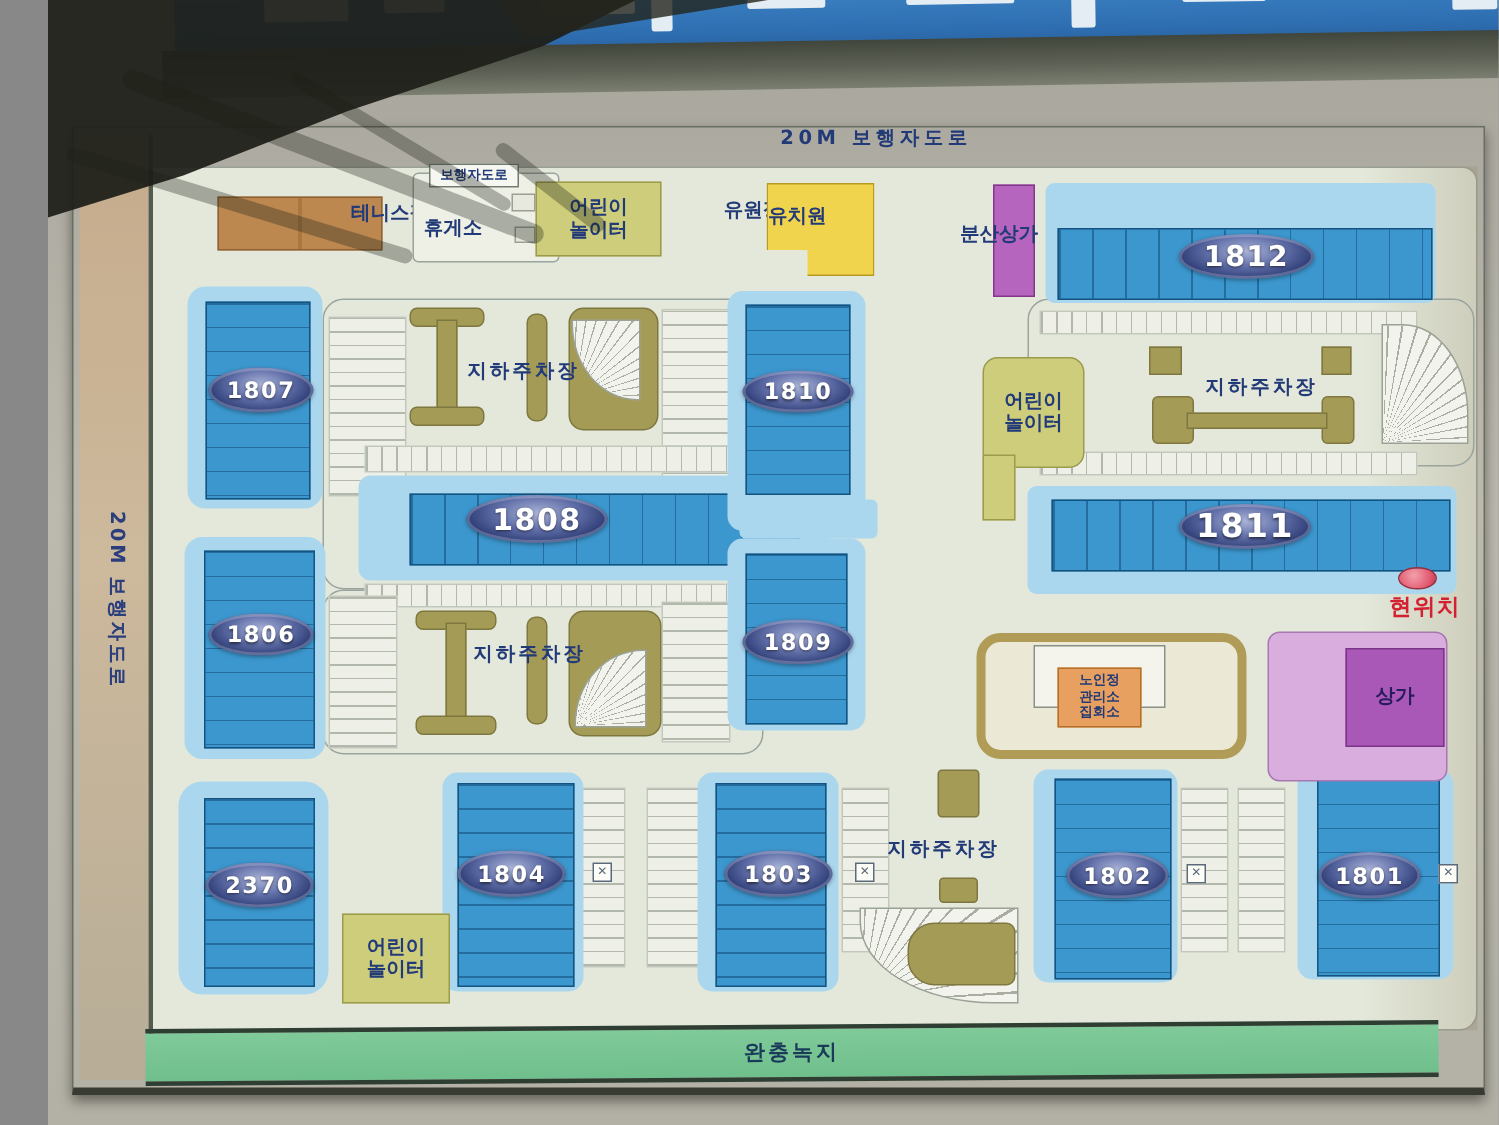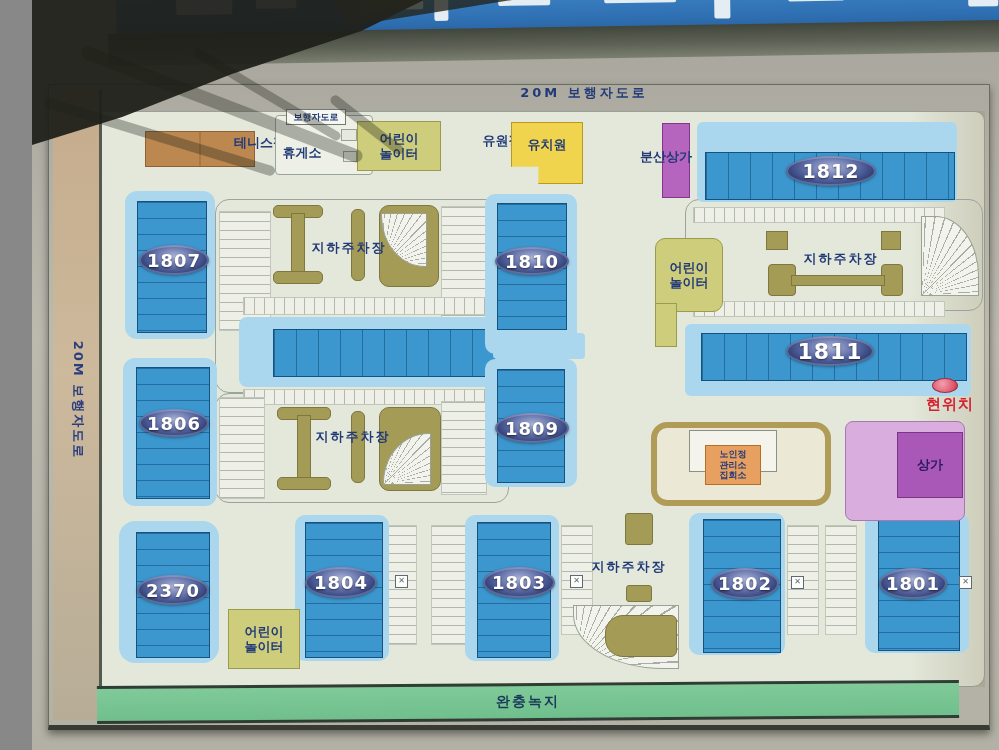--- a/index.html
+++ b/index.html
@@ -26,21 +26,21 @@
   .left-road-label{left:-36px;top:300px;width:120px;height:20px;transform:rotate(90deg);color:#2a3e7e;font-size:13px;font-weight:700;letter-spacing:2px;text-align:center;white-space:nowrap;}
   .top-road-label{left:440px;top:0px;width:190px;height:20px;color:#1c3f7a;font-size:15px;font-weight:700;letter-spacing:3px;text-align:center;white-space:nowrap;}
   .green-strip{left:48px;top:598px;width:862px;height:32px;background:linear-gradient(180deg,#80ca99 0%,#6fbf8c 100%);border-top:3px solid #2f3e33;border-bottom:3px solid #2f3e33;transform:rotate(-0.4deg);display:flex;align-items:center;justify-content:center;}
   .green-strip span{color:#1a3a5a;font-size:14px;font-weight:700;letter-spacing:2px;}
   
   .surround{background:#abd7ee;border-radius:12px;}
   .core{background:#3a95cc;border:1px solid #14537f;}
   .core.v{background-image:repeating-linear-gradient(180deg,rgba(13,66,112,.5) 0 1px,transparent 1px 16px),linear-gradient(#3c97ce,#3c97ce);}
   .core.h{background-image:repeating-linear-gradient(90deg,rgba(13,66,112,.5) 0 1px,transparent 1px 22px),linear-gradient(#3c97ce,#3c97ce);}
   .oval{border-radius:50%;background:radial-gradient(ellipse at 50% 38%,#aab4d8 0%,#5e6ca6 42%,#16255e 88%);
-    color:#fff;display:flex;align-items:center;justify-content:center;font-weight:700;font-size:18px;letter-spacing:1px;
+    color:#fff;display:flex;align-items:center;justify-content:center;font-weight:700;font-size:15px;letter-spacing:1px;
     text-shadow:0 1px 2px rgba(0,0,0,.55);box-shadow:inset 0 0 0 2px rgba(255,255,255,.22),0 1px 3px rgba(0,0,0,.35);}
   .lbl{color:#223a78;font-weight:700;font-size:13px;text-align:center;line-height:1.18;white-space:nowrap;}
   .lbl-s{font-size:9px;}
   .pk-lbl{letter-spacing:2px;}
   .comb-h{background-color:#eef0e7;background-image:repeating-linear-gradient(180deg,#b2b8ac 0 1px,transparent 1px 9px);border:1px solid #c2c7bb;}
   .comb-v{background-color:#eef0e7;background-image:repeating-linear-gradient(90deg,#b2b8ac 0 1px,transparent 1px 10px);border:1px solid #c2c7bb;}
   .khaki{background:#a49b57;border:1px solid #7e773f;}
   .fan{background:#f2f3ec;border:1px solid #9aa296;background-image:repeating-conic-gradient(from 180deg at 0% 100%,rgba(110,115,100,.55) 0deg 1deg,transparent 1deg 7deg);}
   .outline{border:1px solid #9aa49e;border-radius:14px;}
   .xbox{width:11px;height:11px;background:#fdfdf8;border:1px solid #5a6a7a;color:#5a6a7a;font-size:8px;line-height:10px;text-align:center;}
@@ -106,21 +106,21 @@
     <div class="abs" style="left:292px;top:44px;width:14px;height:10px;background:#e7e9de;border:1px solid #9aa096"></div>
     <div class="abs" style="left:294px;top:66px;width:12px;height:9px;background:#e7e9de;border:1px solid #9aa096"></div>
 
     <div class="abs" style="left:308px;top:36px;width:82px;height:48px;background:#cdcd7c;border:1px solid #9b9b4e;display:flex;flex-direction:column;align-items:center;justify-content:center">
       <span class="lbl">어린이</span>
       <span class="lbl">놀이터</span>
     </div>
 
     <div class="abs lbl" style="left:425px;top:48px;width:56px">유원장</div>
 
-    <div class="abs" style="left:462px;top:37px;width:70px;height:60px;background:#f0d44e;border:1px solid #b89a20;clip-path:polygon(0 0,100% 0,100% 100%,38% 100%,38% 72%,0 72%);display:flex;align-items:flex-start;justify-content:center">
+    <div class="abs" style="left:462px;top:37px;width:70px;height:60px;background:#f0d44e;border:1px solid #b89a20;clip-path:polygon(0 0,100% 0,100% 100%,38% 100%,38% 72%,0 72%);display:flex;align-items:flex-start;">
       <span class="lbl" style="margin-top:14px">유치원</span>
     </div>
 
     <div class="abs" style="left:613px;top:38px;width:26px;height:73px;background:#b565be;border:1px solid #84368c"></div>
     <div class="abs lbl" style="left:578px;top:64px;width:78px">분산상가</div>
 
     <div class="abs khaki" style="left:224px;top:120px;width:48px;height:11px;border-radius:5px"></div>
     <div class="abs khaki" style="left:242px;top:128px;width:12px;height:62px"></div>
     <div class="abs khaki" style="left:224px;top:186px;width:48px;height:11px;border-radius:5px"></div>
     <div class="abs khaki" style="left:302px;top:124px;width:12px;height:70px;border-radius:6px"></div>
@@ -157,20 +157,21 @@
     <div class="abs surround" style="left:74px;top:273px;width:94px;height:148px"></div>
     <div class="abs core v" style="left:87px;top:282px;width:72px;height:130px"></div>
     <div class="abs oval" style="left:90px;top:324px;width:70px;height:28px">1806</div>
 
     <div class="abs surround" style="left:70px;top:436px;width:100px;height:142px;border-radius:16px"></div>
     <div class="abs core v" style="left:87px;top:447px;width:72px;height:124px"></div>
     <div class="abs oval" style="left:88px;top:490px;width:72px;height:30px">2370</div>
 
     <div class="abs surround" style="left:190px;top:232px;width:314px;height:70px;border-radius:8px"></div>
     <div class="abs core h" style="left:224px;top:244px;width:258px;height:46px"></div>
+    <div class="abs oval" style="left:262px;top:245px;width:94px;height:32px;font-size:20px">1808</div>
 
     <div class="abs surround" style="left:436px;top:109px;width:92px;height:160px;border-radius:10px"></div>
     <div class="abs surround" style="left:444px;top:248px;width:92px;height:26px;border-radius:4px"></div>
     <div class="abs core v" style="left:448px;top:118px;width:68px;height:125px"></div>
     <div class="abs oval" style="left:446px;top:162px;width:74px;height:28px">1810</div>
 
     <div class="abs surround" style="left:436px;top:274px;width:92px;height:128px;border-radius:10px"></div>
     <div class="abs core v" style="left:448px;top:284px;width:66px;height:112px"></div>
     <div class="abs oval" style="left:446px;top:328px;width:74px;height:30px">1809</div>
 

